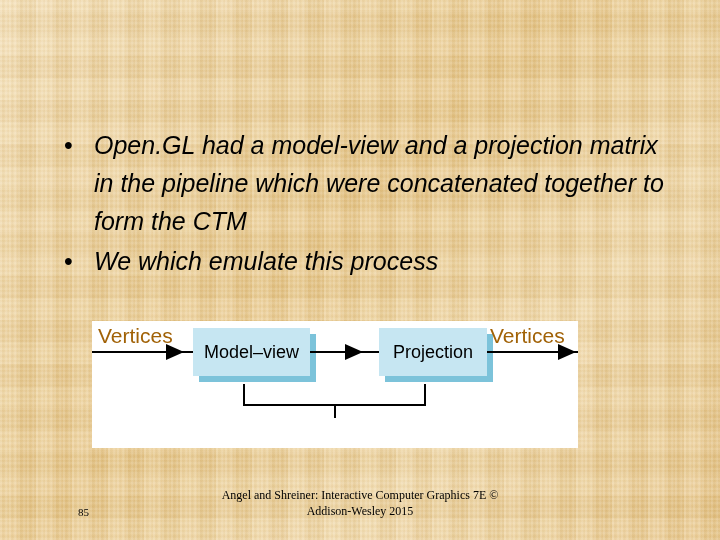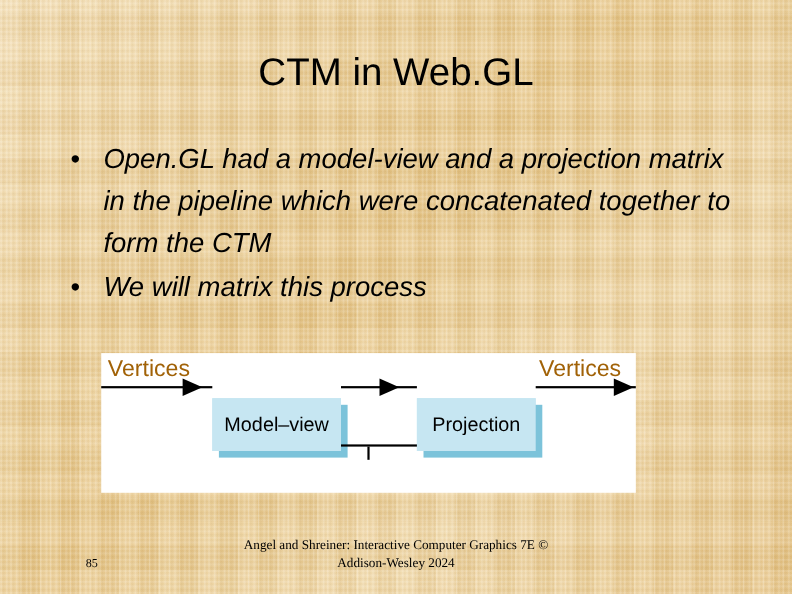--- a/index.html
+++ b/index.html
@@ -101,21 +101,20 @@
     top: 321px;
     width: 486px;
     height: 127px;
     background: #ffffff;
   }
 
   .pipe-box {
     position: absolute;
     background: #c6e6f2;
     box-sizing: border-box;
-    margin-top: 34px;
   }
   .pipe-box .pipe-box-shadow {
     position: absolute;
     left: 6px;
     top: 6px;
     width: 100%;
     height: 100%;
     background: #7cc3da;
     z-index: 0;
   }
@@ -234,32 +233,31 @@
     line-height: 16px;
     font-family: "Liberation Serif", serif;
     color: #000000;
   }
 </style>
 </head>
 <body>
 
 <div id="slide">
 
-  <div id="title">CTM in Web.GL</div>
 
   <div id="bullets">
 
     <div class="bullet-row">
       <span class="bullet-dot">•</span>
       <span class="bullet-text">Open.GL had a model-view and a projection matrix in the pipeline which were concatenated together to form the CTM</span>
     </div>
 
     <div class="bullet-row">
       <span class="bullet-dot">•</span>
-      <span class="bullet-text">We will matrix this process</span>
+      <span class="bullet-text">We which emulate this process</span>
     </div>
 
   </div>
 
   <div id="figure-panel">
 
     <div class="vertices-label" id="vertices-in">Vertices</div>
     <div class="flow-line" id="line-in"></div>
     <div class="arrow-head" id="arrow-in"></div>
 
@@ -283,15 +281,15 @@
     <div id="ctm-bracket">
       <div class="br-left"></div>
       <div class="br-right"></div>
       <div class="br-bottom"></div>
     </div>
     <div id="ctm-stem"></div>
 
   </div>
 
   <div id="page-number">85</div>
-  <div id="citation">Angel and Shreiner: Interactive Computer Graphics 7E © Addison-Wesley 2024</div>
+  <div id="citation">Angel and Shreiner: Interactive Computer Graphics 7E © Addison-Wesley 2015</div>
 
 </div>
 
 </body></html>

